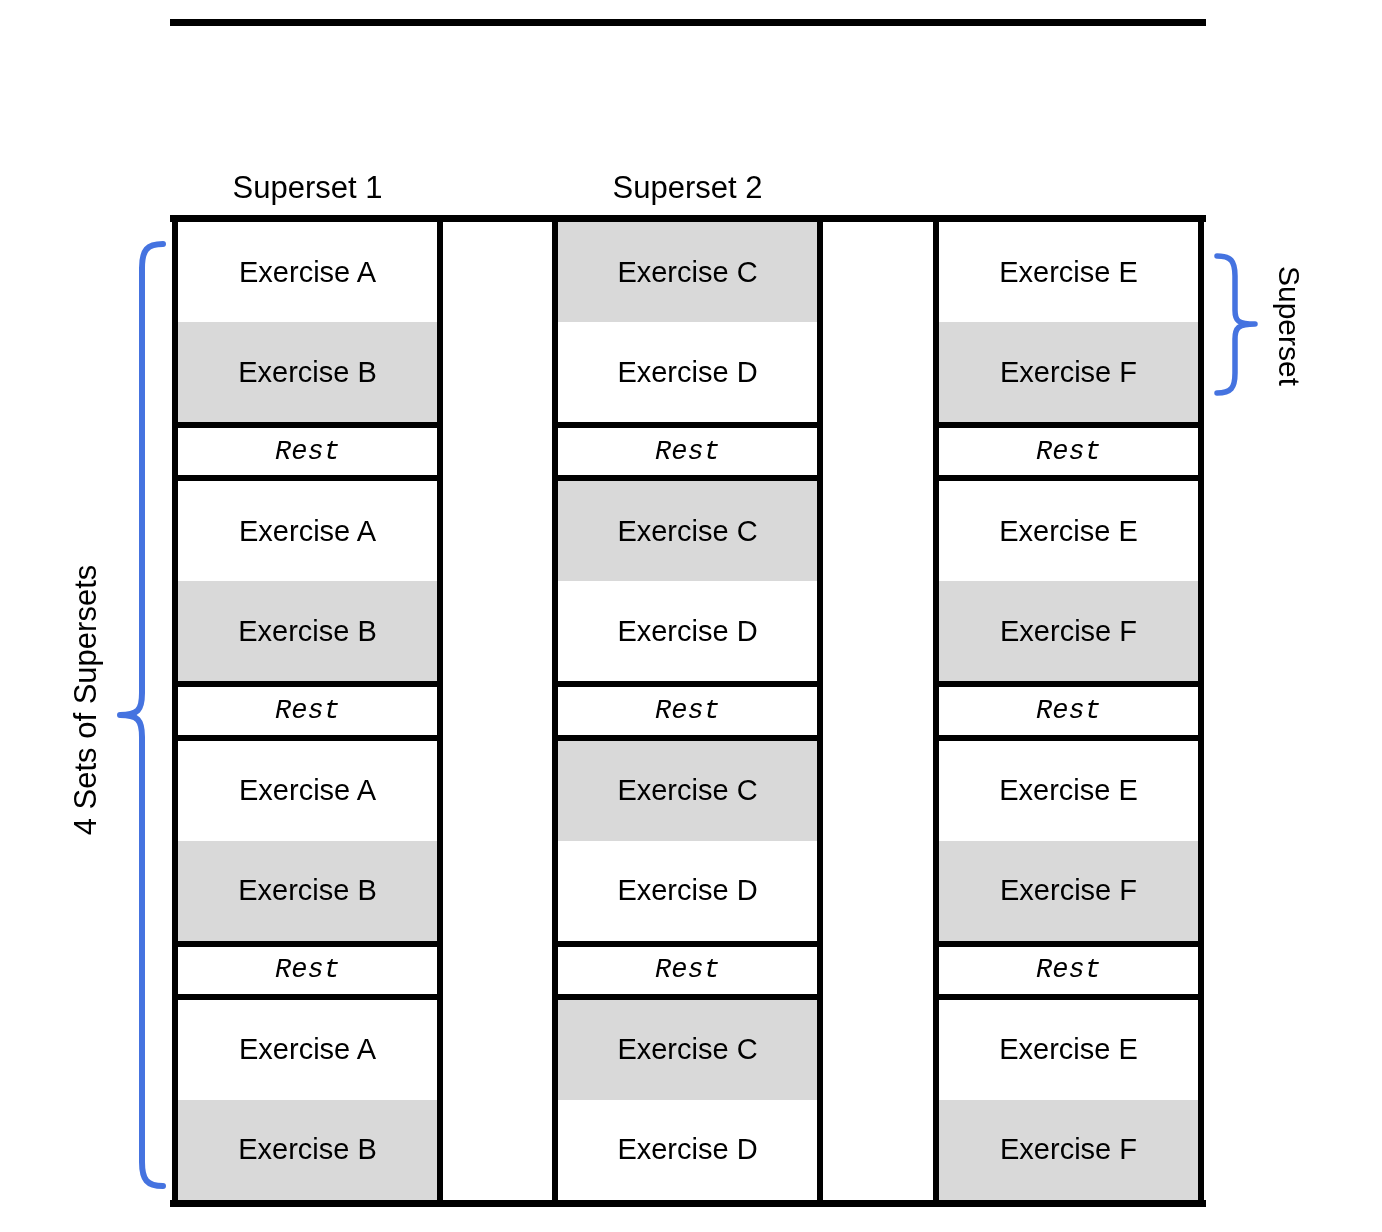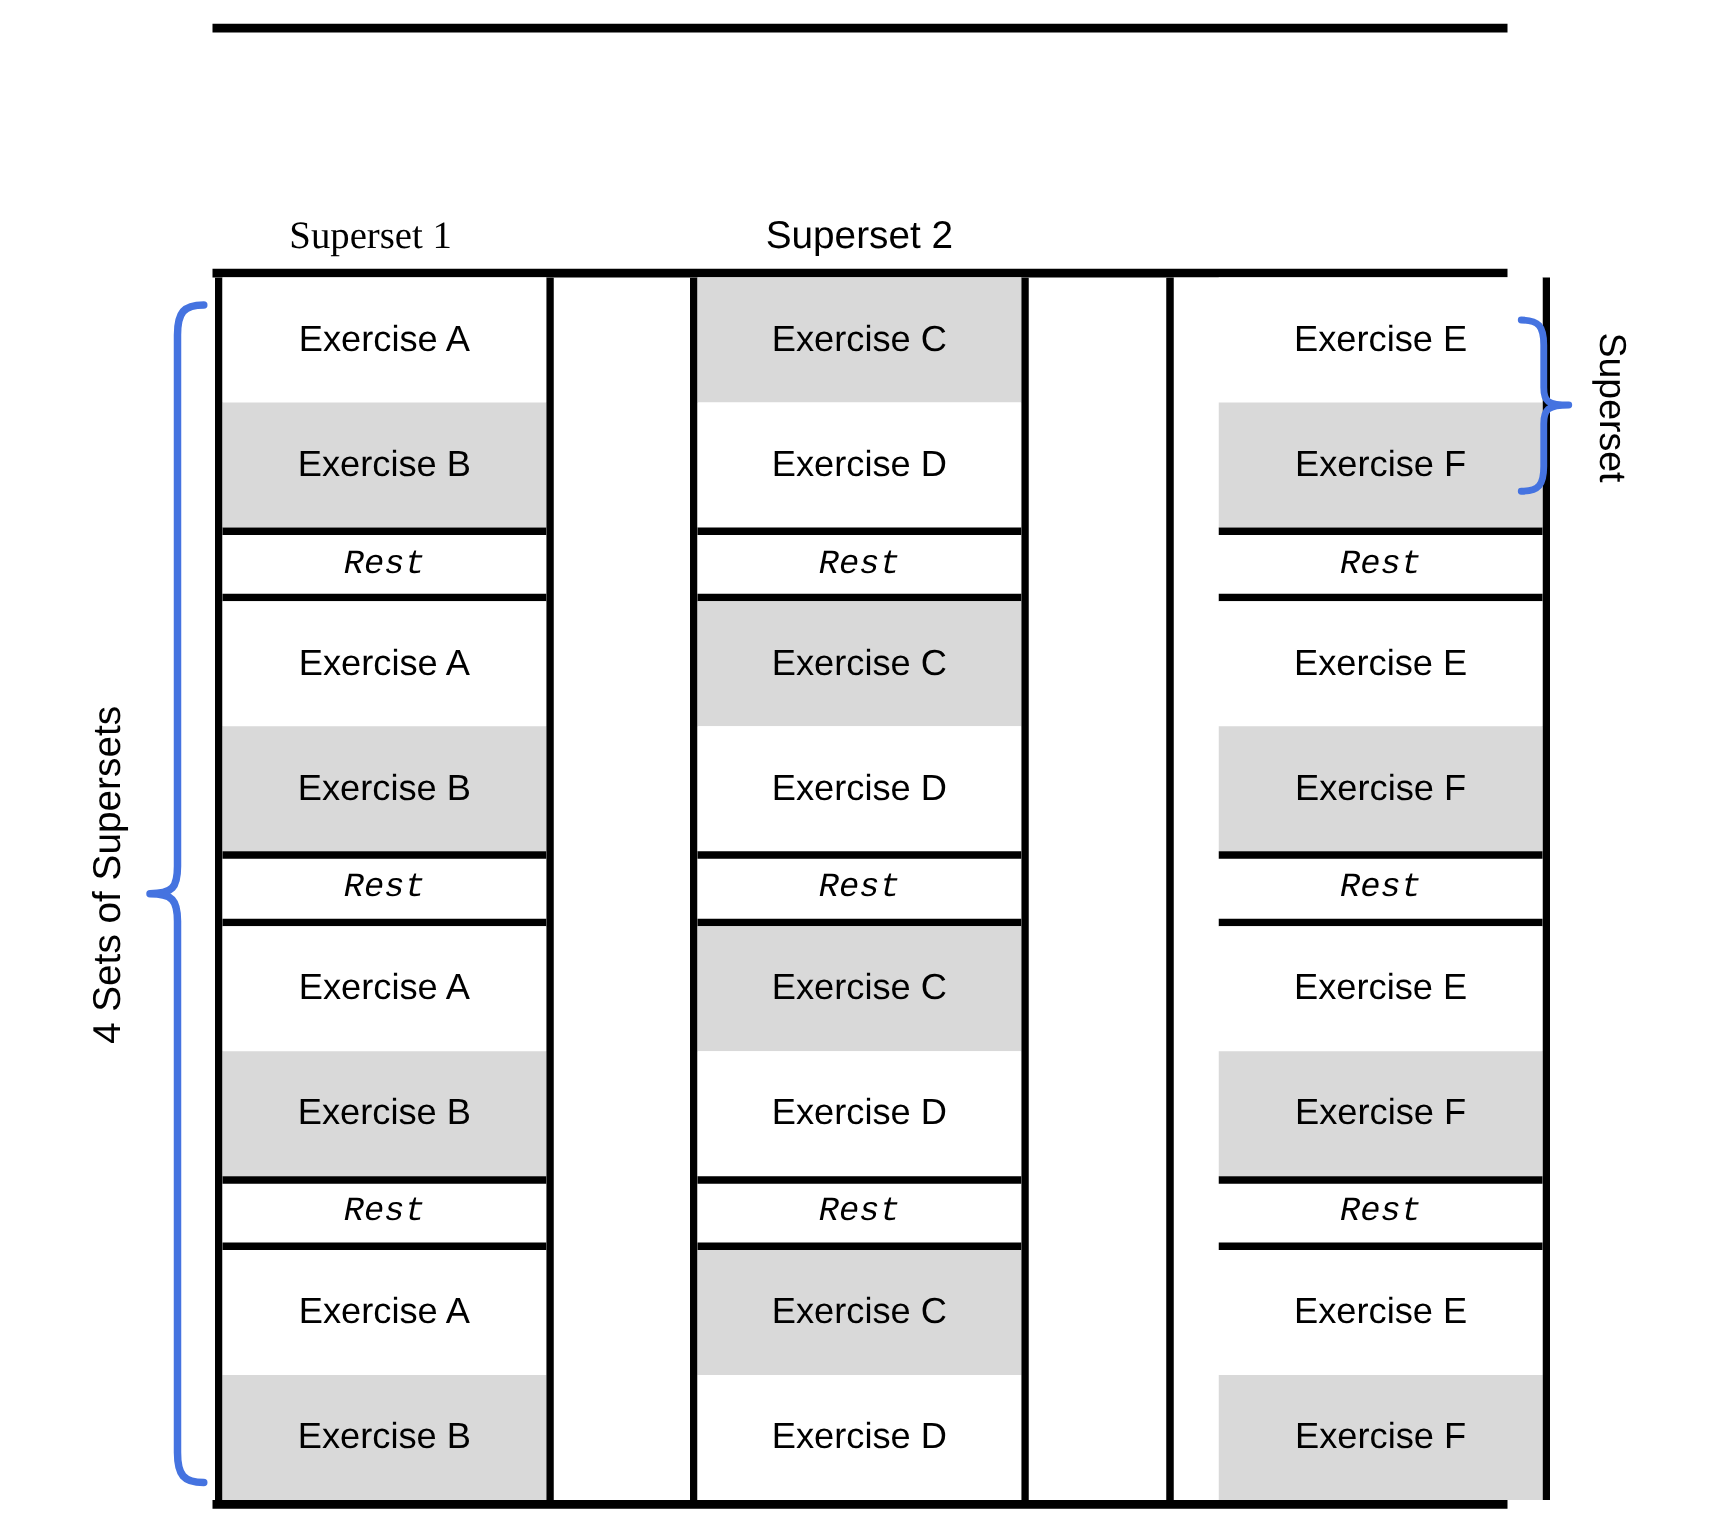--- a/index.html
+++ b/index.html
@@ -14,36 +14,36 @@
     position:absolute;left:170px;top:26px;width:1036px;height:129px;
     display:flex;align-items:center;justify-content:center;
   }
   .banner span{color:#fff;font-size:55px;letter-spacing:0.5px;}
   
   .col-header{
     position:absolute;top:163px;height:50px;width:271px;
     display:flex;align-items:center;justify-content:center;
     font-size:31px;
   }
-  .col-header.h0{left:161px;font-family:Liberation Serif, serif;}
+  .col-header.h0{left:172px;}
   .col-header.h1{left:552px;}
   .col-header.h2{left:933px;}
   
   .table{position:absolute;left:170px;top:215px;width:1036px;height:992px;}
   .tborder{position:absolute;left:0;width:1036px;height:7px;background:#000;}
   .tborder.top{top:0;}
   .tborder.bottom{bottom:0;}
   .column{
     position:absolute;top:7px;bottom:7px;width:259px;
     border-left:6px solid #000;border-right:6px solid #000;
     display:flex;flex-direction:column;background:#fff;
   }
   .column.c0{left:2px;}
   .column.c1{left:382px;}
-  .column.c2{left:763px;padding-left:36px;}
+  .column.c2{left:763px;}
   .cell{
     flex:100 0 0;display:flex;align-items:center;justify-content:center;
     font-size:29px;background:#fff;
   }
   .cell.shaded{background:#d9d9d9;}
   .rest{
     flex:47 0 0;display:flex;align-items:center;justify-content:center;
     font-size:27px;font-style:italic;background:#fff;
     border-top:6px solid #000;border-bottom:6px solid #000;font-family:Liberation Mono, monospace;
   }

